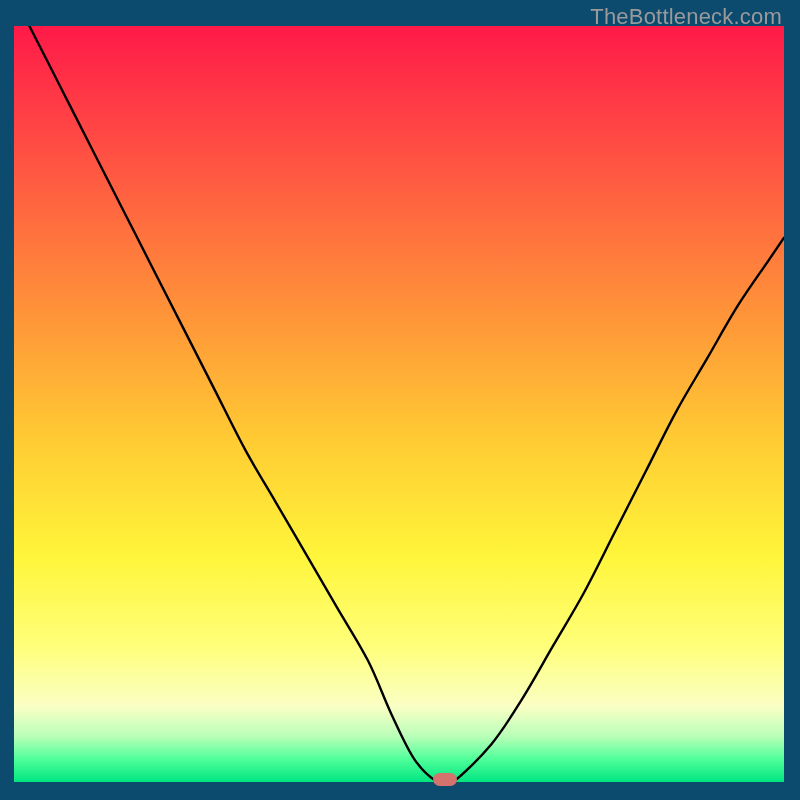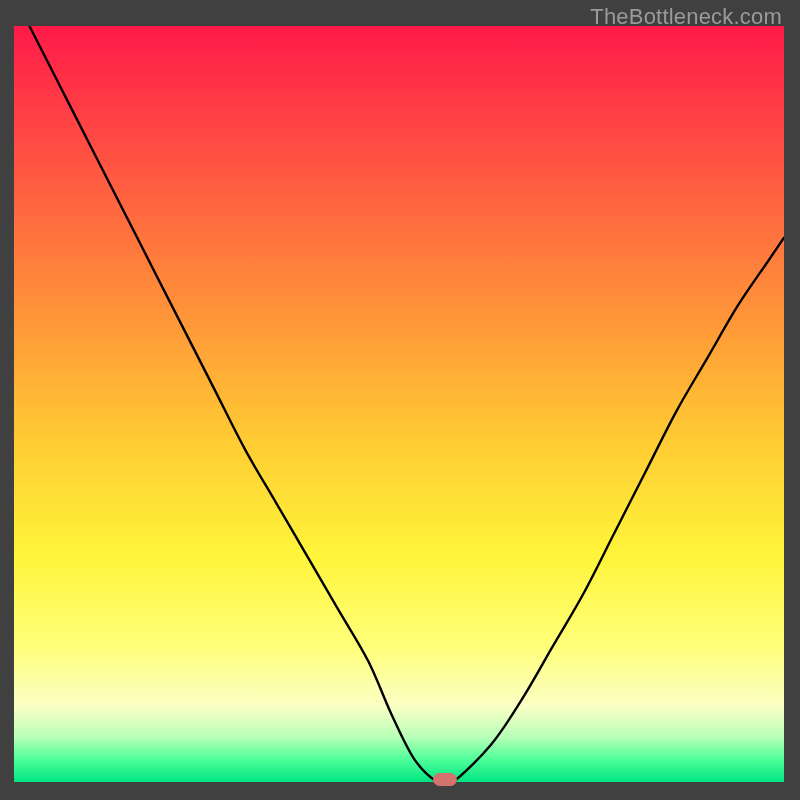--- a/index.html
+++ b/index.html
@@ -8,21 +8,21 @@
     width: 800px;
     height: 800px;
     background: #000;
     overflow: hidden;
     font-family: Arial, Helvetica, sans-serif;
   }
   .frame {
     position: relative;
     width: 800px;
     height: 800px;
-    background: #404040;
+    background: #0c4a6e;
   }
   .plot-area {
     position: absolute;
     left: 14px;
     top: 26px;
     width: 770px;
     height: 756px;
     
     background: linear-gradient(
       to bottom,

